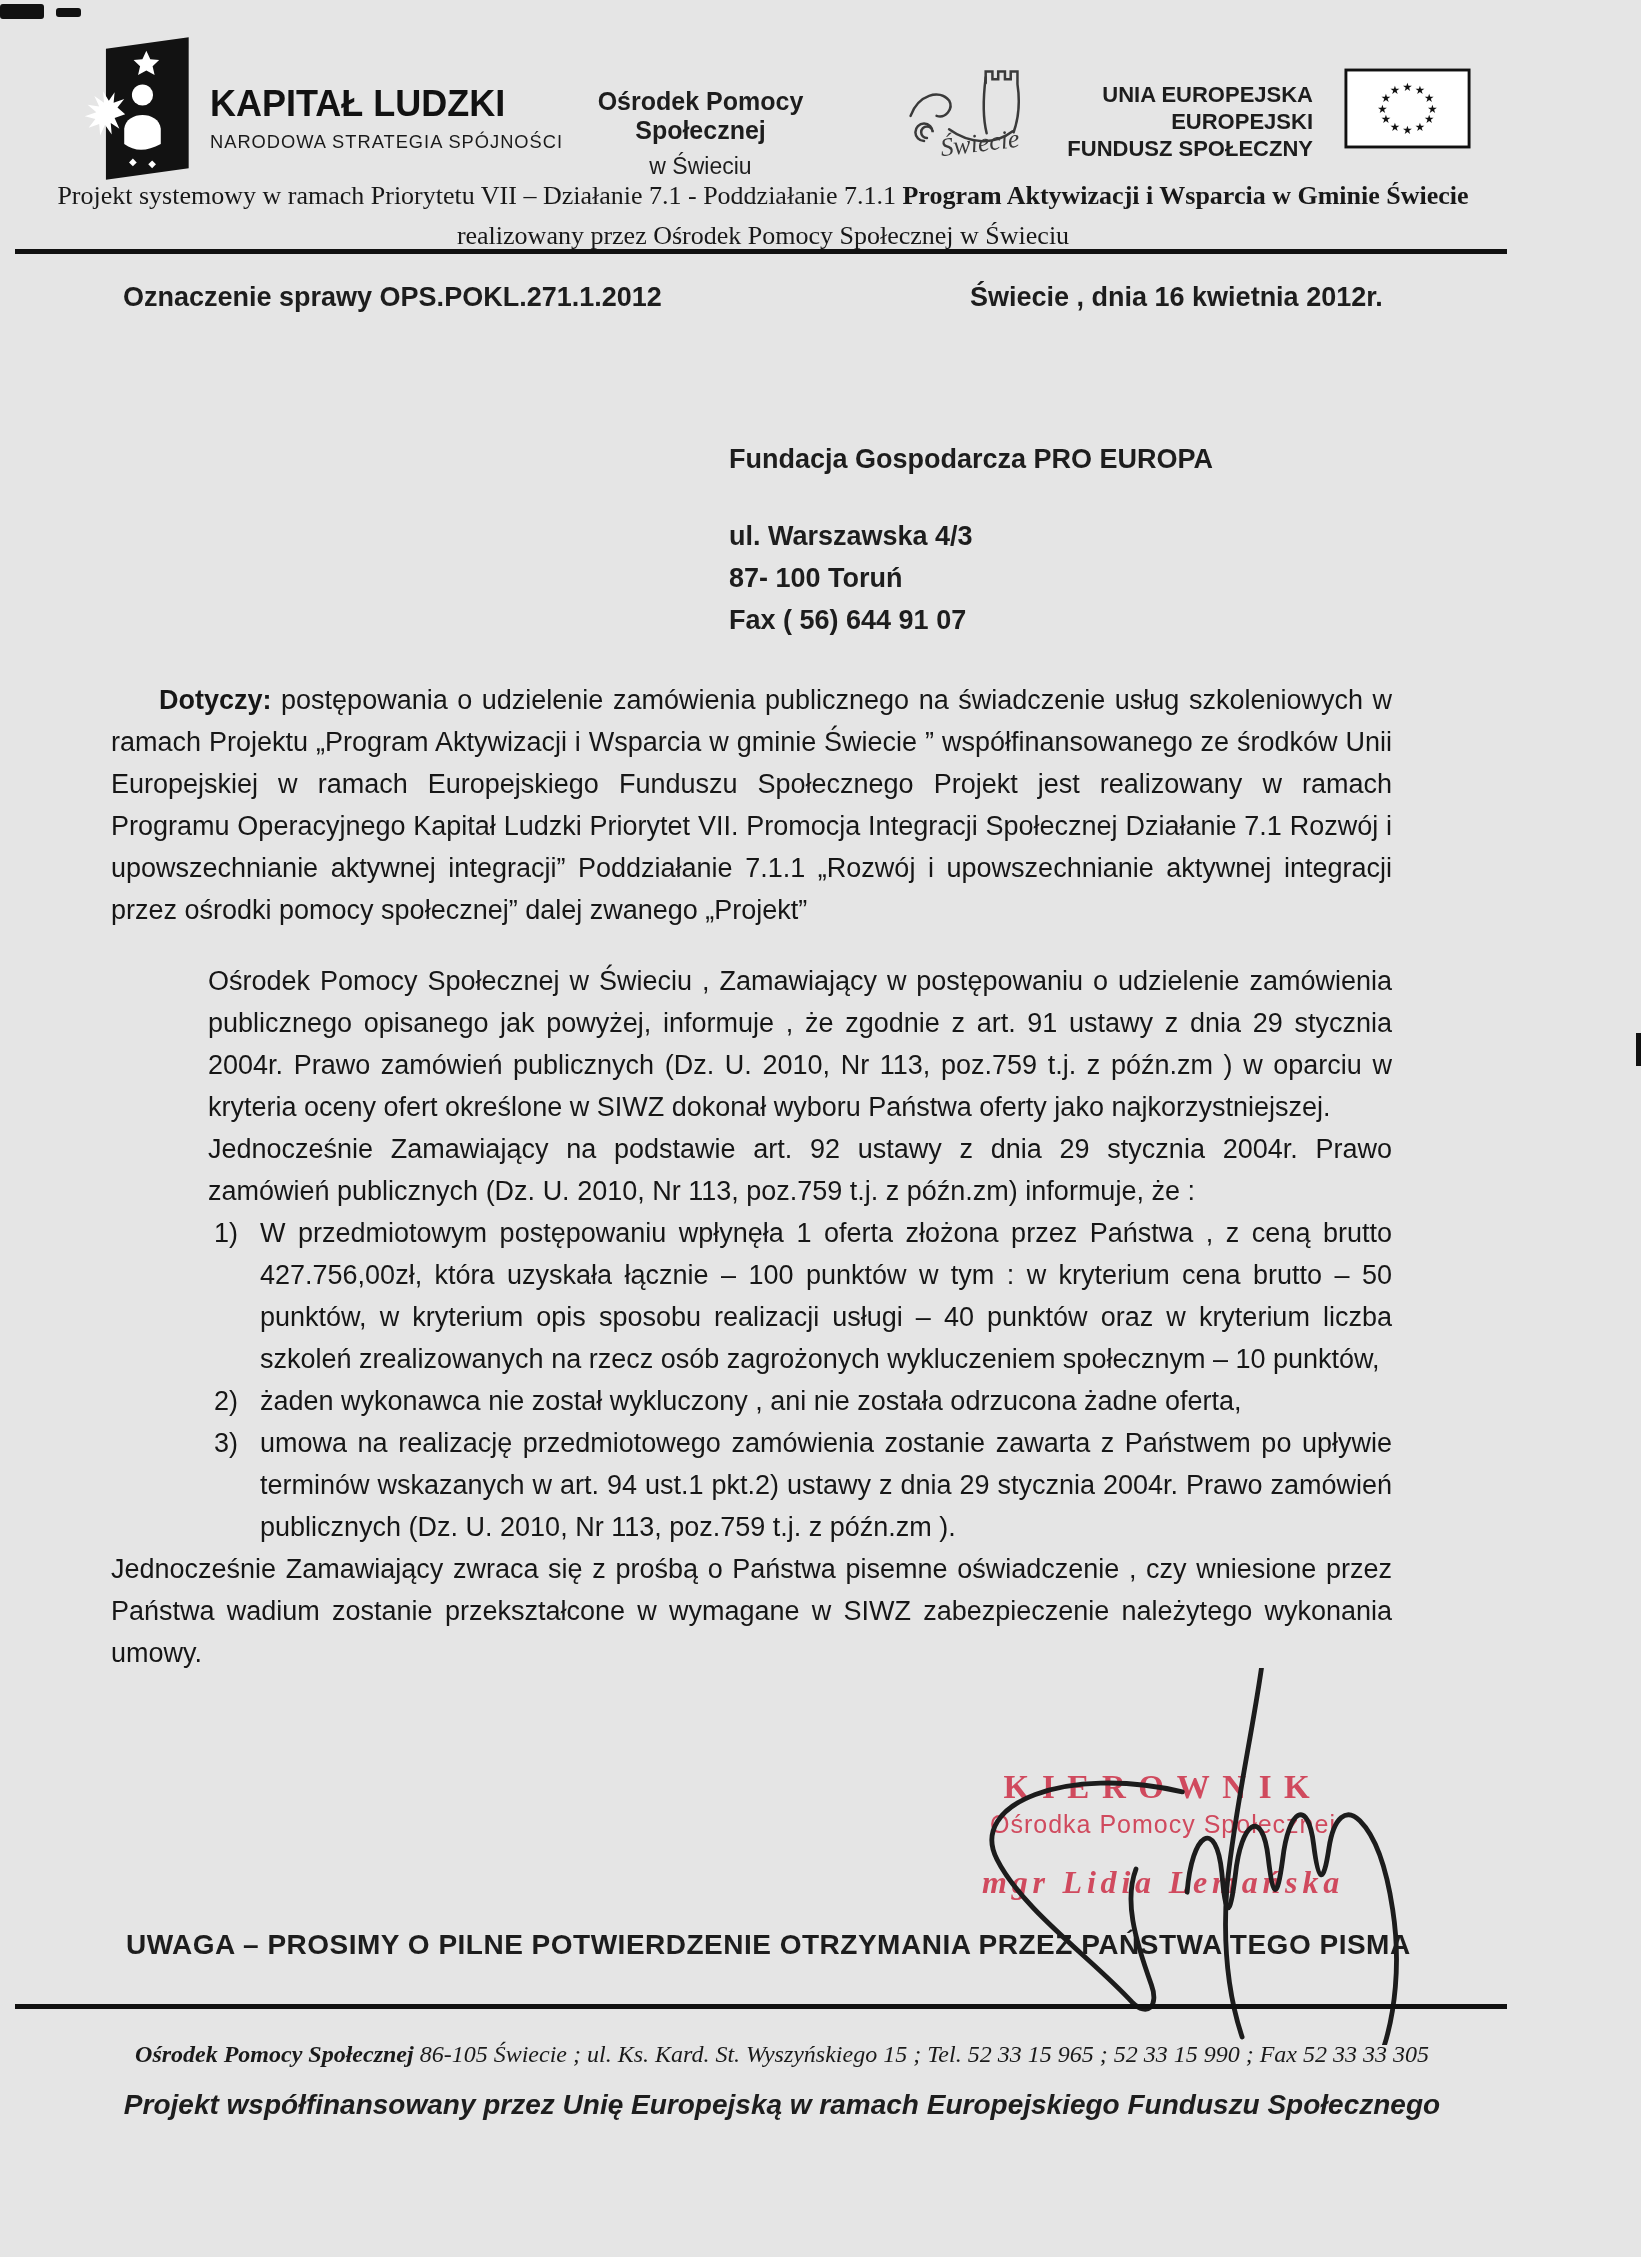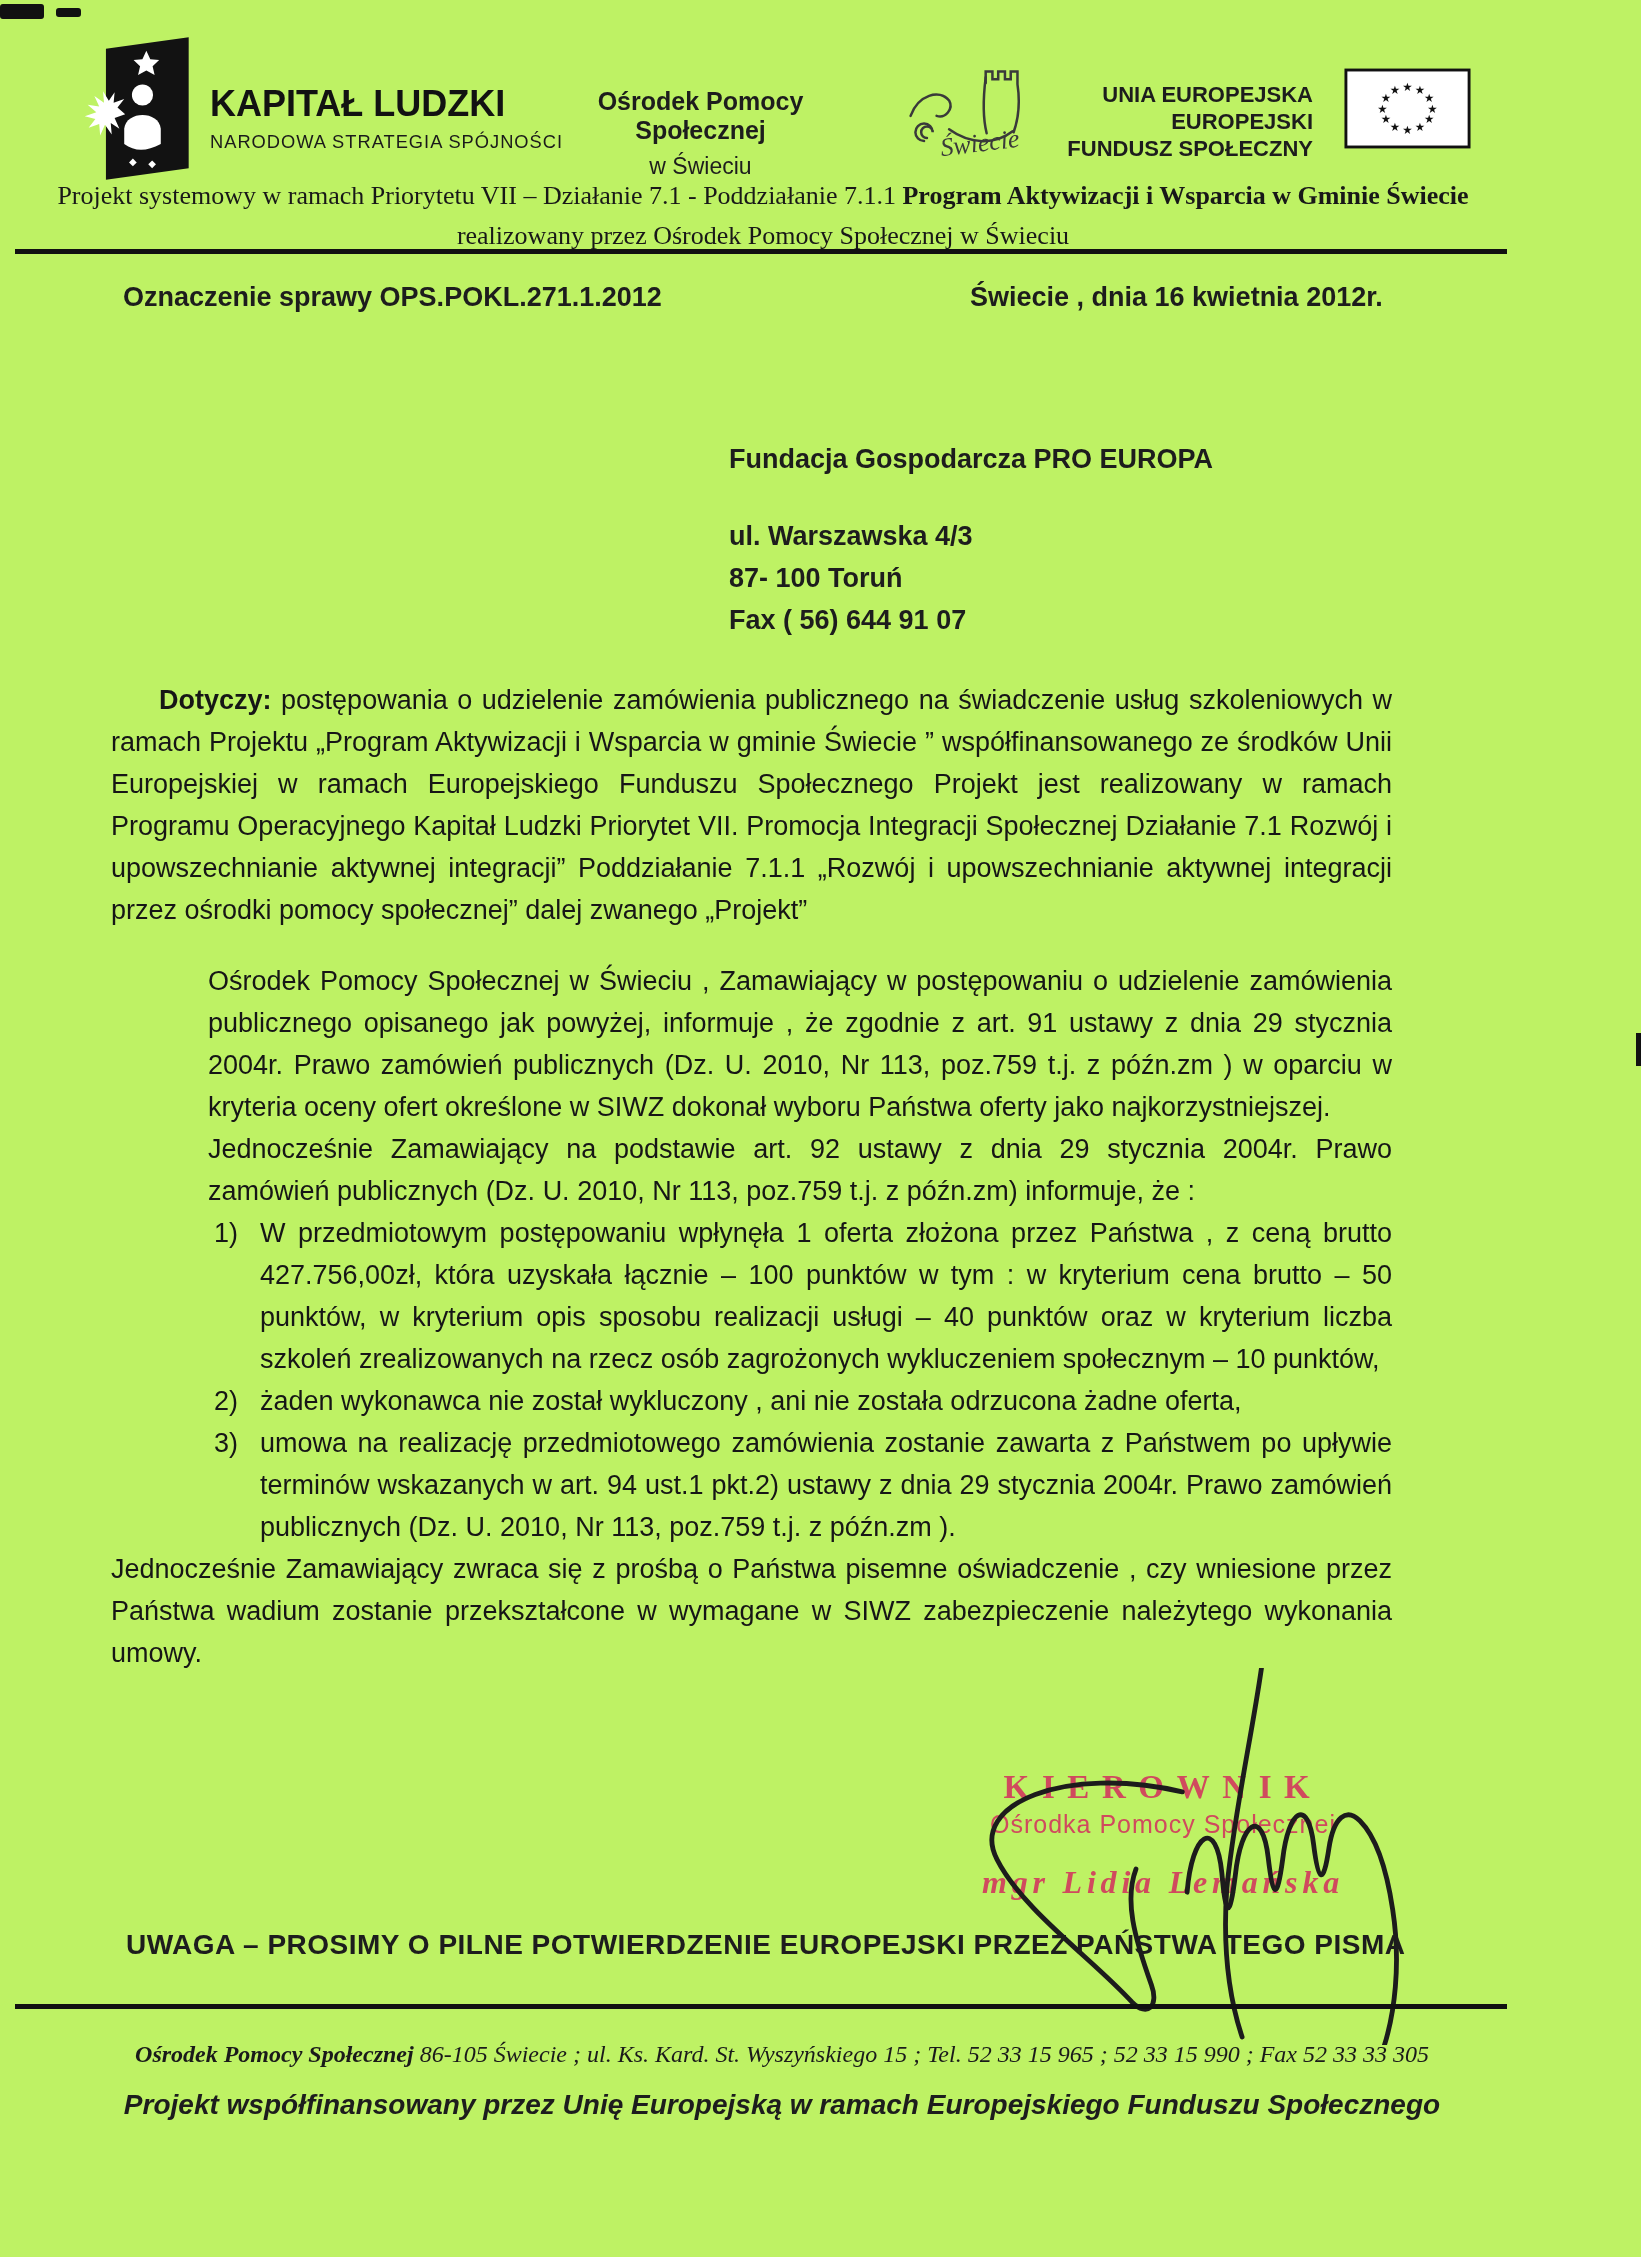--- a/index.html
+++ b/index.html
@@ -1,19 +1,19 @@
 <!DOCTYPE html>
 <html><head>
 <meta charset="utf-8">
 <style>
   html,body{margin:0;padding:0;background:#9a9a9a;}
   .page{
     position:relative;
     width:1641px;height:2257px;
-    background:#bef264;
+    background:#e5e5e5;
     color:#1d1d1d;
     font-family:"Liberation Sans",sans-serif;
     overflow:hidden;
   }
   
   .kl-logo{position:absolute;left:79px;top:35px;}
   .kl-text{position:absolute;left:210px;top:83px;}
   .kl-title{font-size:36px;font-weight:bold;letter-spacing:0px;color:#121212;font-family:"Liberation Sans",sans-serif;}
   .kl-sub{font-size:18.3px;letter-spacing:1px;color:#1a1a1a;margin-top:5.8px;}
   .hdr-center{position:absolute;left:541px;top:87px;width:319px;text-align:center;}
@@ -185,21 +185,21 @@
   <div class="signature">
     <svg width="637" height="377" viewBox="0 0 660 390">
       <g stroke="#1c1c1c" stroke-width="5" fill="none" stroke-linecap="round">
         <path d="M332,0 C322,70 302,160 296,230 C292,290 298,340 312,382"></path>
         <path d="M250,128 C130,100 28,140 58,198 C84,250 158,302 198,346 C214,362 226,350 218,328 C200,278 190,240 202,208"></path>
         <path d="M255,232 c5,-62 30,-78 36,-20 c4,46 8,50 14,2 c6,-56 28,-70 34,-18 c5,42 9,46 15,2 c6,-52 26,-64 32,-16 c5,40 10,44 16,4 c5,-32 18,-42 32,-28 c18,18 28,52 34,92 c8,52 4,110 -14,156"></path>
       </g>
     </svg>
   </div>
 
-  <div class="notice">UWAGA – PROSIMY O PILNE POTWIERDZENIE EUROPEJSKI PRZEZ PAŃSTWA TEGO PISMA</div>
+  <div class="notice">UWAGA – PROSIMY O PILNE POTWIERDZENIE OTRZYMANIA PRZEZ PAŃSTWA TEGO PISMA</div>
 
   <div class="rule rule-bottom"></div>
   <div class="footer">
     <div class="f1"><b>Ośrodek Pomocy Społecznej</b><span> 86-105 Świecie ; ul. Ks. Kard. St. Wyszyńskiego 15 ; Tel. 52 33 15 965 ;  52 33 15 990 ;  Fax 52 33 33 305</span></div>
     <div class="f3">Projekt współfinansowany przez Unię Europejską w ramach Europejskiego Funduszu Społecznego</div>
   </div>
 
 </div>
 
 

